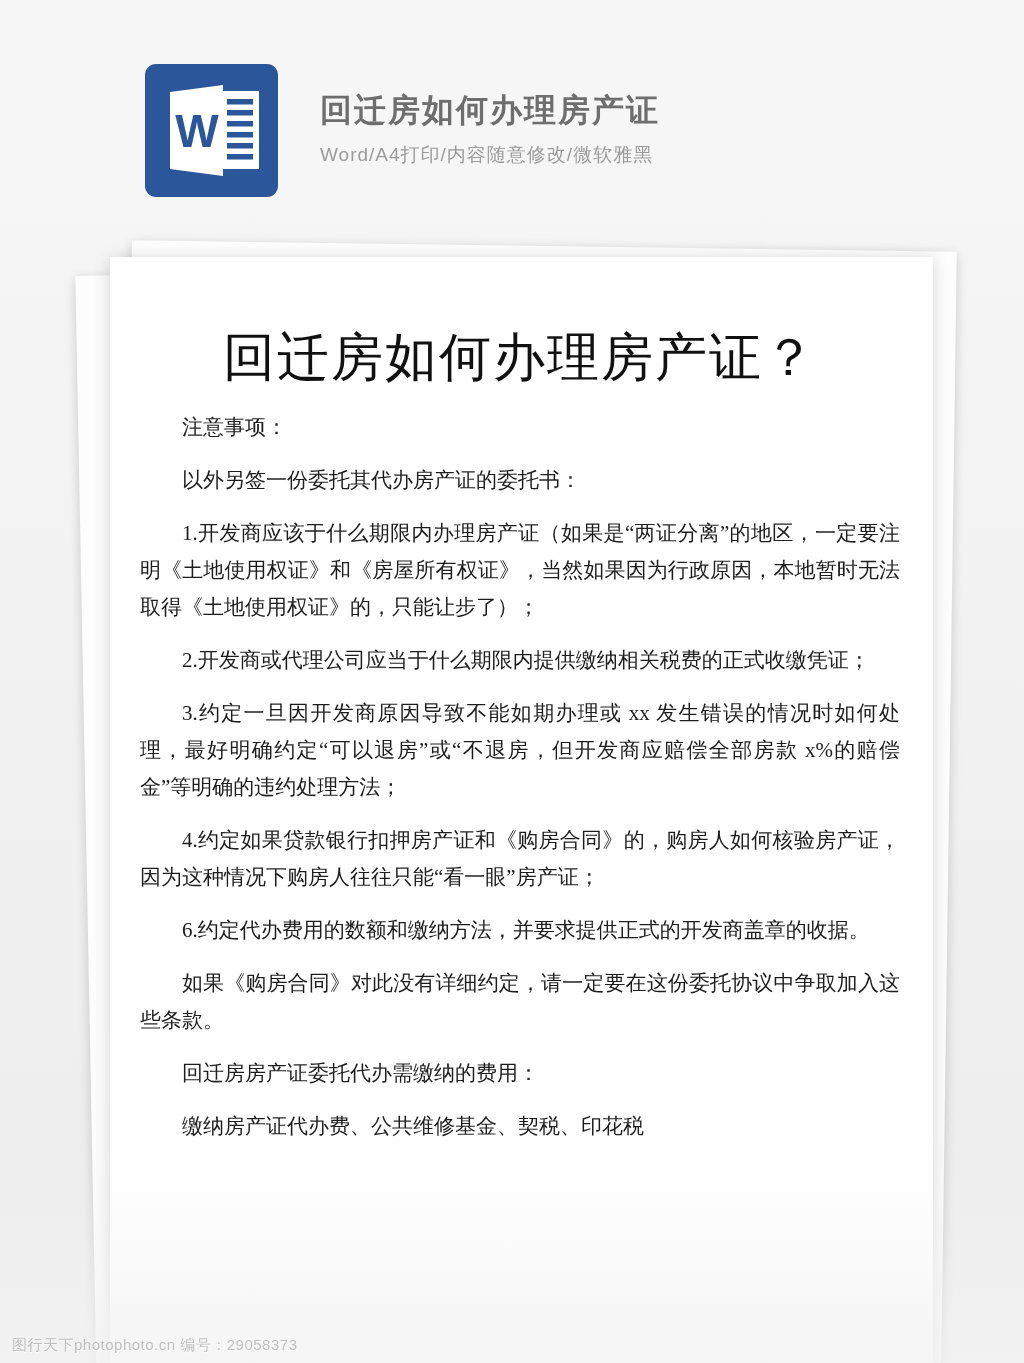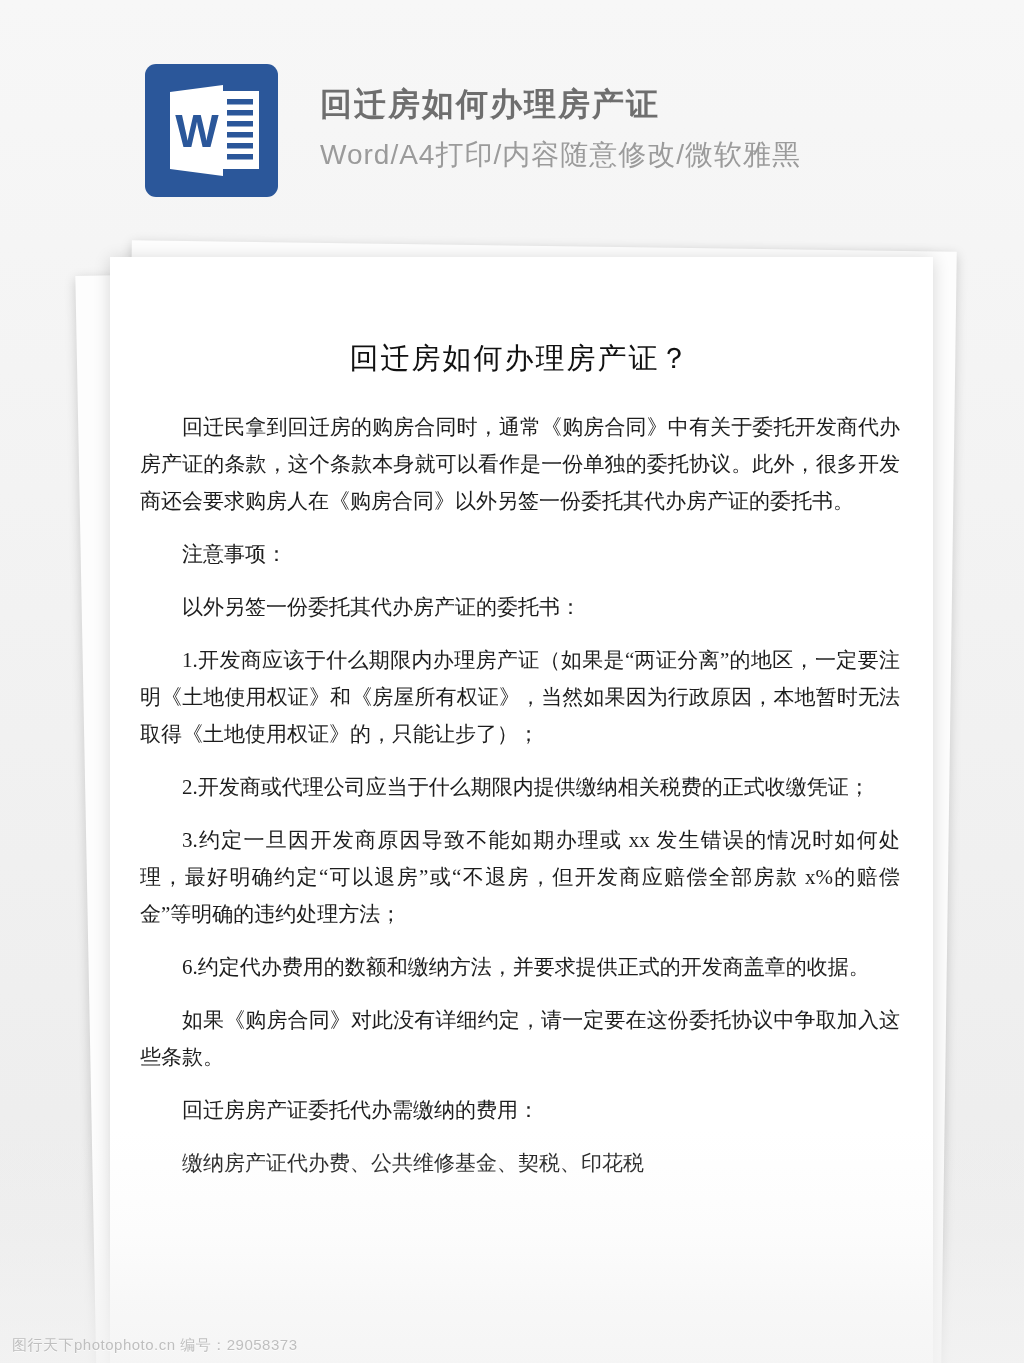--- a/index.html
+++ b/index.html
@@ -31,21 +31,21 @@
   .header-text { margin-left: 42px; }
   .page-title {
     font-size: 32px;
     font-weight: 700;
     color: #6e6e6e;
     letter-spacing: 2px;
     line-height: 1.1;
   }
   .page-subtitle {
     margin-top: 14px;
-    font-size: 28px;
+    font-size: 19px;
     font-weight: 400;
     color: #9b9b9b;
     letter-spacing: 1px;
   }
 
   
   .sheet-back {
     position: absolute;
     background: #fdfdfd;
     box-shadow: 0 3px 12px rgba(0,0,0,0.18);
@@ -68,21 +68,21 @@
     background: #ffffff;
     box-shadow: 0 2px 16px rgba(0,0,0,0.16);
     padding: 72px 33px 0 30px;
     z-index: 2;
   }
 
   
   .doc-title {
     font-family: "Liberation Serif", "DejaVu Serif", serif;
     font-weight: 400;
-    font-size: 29px;
+    font-size: 52px;
     line-height: 58px;
     text-align: center;
     color: #111111;
     letter-spacing: 2px;
     margin-bottom: 22px;
   }
   .doc-body p {
     font-family: "Liberation Serif", "DejaVu Serif", serif;
     font-size: 21px;
     line-height: 37px;
@@ -145,26 +145,26 @@
       <div class="page-subtitle">Word/A4打印/内容随意修改/微软雅黑</div>
     </div>
   </div>
 
   <div class="sheet-back sheet-back-left"></div>
   <div class="sheet-back sheet-back-right"></div>
 
   <div class="sheet">
     <div class="doc-title">回迁房如何办理房产证？</div>
     <div class="doc-body">
-      <p>回迁民拿到回迁房的购房合同时，通常《购房合同》中有关于委托开发商代办房产证的条款，这个条款本身就可以看作是一份单独的委托协议。此外，很多开发商还会要求购房人在《购房合同》以外另签一份委托其代办房产证的委托书。</p>
       <p>注意事项：</p>
       <p>以外另签一份委托其代办房产证的委托书：</p>
       <p>1.开发商应该于什么期限内办理房产证（如果是“两证分离”的地区，一定要注明《土地使用权证》和《房屋所有权证》，当然如果因为行政原因，本地暂时无法取得《土地使用权证》的，只能让步了）；</p>
       <p>2.开发商或代理公司应当于什么期限内提供缴纳相关税费的正式收缴凭证；</p>
       <p>3.约定一旦因开发商原因导致不能如期办理或 xx 发生错误的情况时如何处理，最好明确约定“可以退房”或“不退房，但开发商应赔偿全部房款 x%的赔偿金”等明确的违约处理方法；</p>
+      <p>4.约定如果贷款银行扣押房产证和《购房合同》的，购房人如何核验房产证，因为这种情况下购房人往往只能“看一眼”房产证；</p>
       <p>6.约定代办费用的数额和缴纳方法，并要求提供正式的开发商盖章的收据。</p>
       <p>如果《购房合同》对此没有详细约定，请一定要在这份委托协议中争取加入这些条款。</p>
       <p>回迁房房产证委托代办需缴纳的费用：</p>
       <p>缴纳房产证代办费、公共维修基金、契税、印花税</p>
     </div>
   </div>
 
   <div class="fade-overlay"></div>
 
   <div class="watermark">图行天下photophoto.cn 编号：29058373</div>

